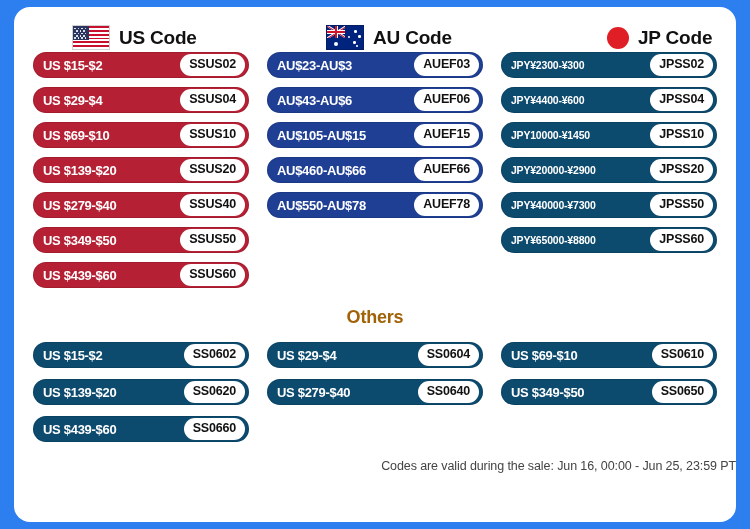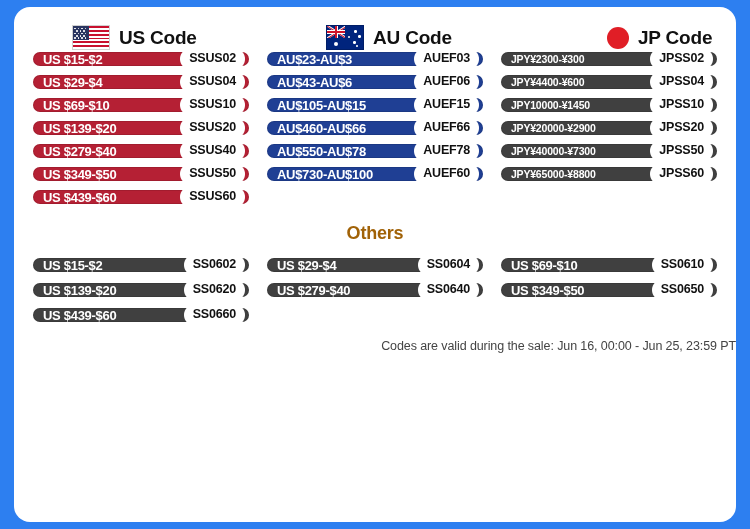--- a/index.html
+++ b/index.html
@@ -135,29 +135,29 @@
     padding: 0 9px;
     box-sizing: border-box;
   }
 
   
   .pill {
     position: relative;
     display: flex;
     align-items: center;
     justify-content: space-between;
-    height: 14px;
+    height: 26px;
     border-radius: 14px;
     margin-bottom: 9px;
     padding: 0 4px 0 10px;
     box-sizing: border-box;
   }
   .pill.red   { background: #b52034; box-shadow: inset 0 0 0 1px rgba(0,0,0,0.10); }
   .pill.blue  { background: #1f3f94; box-shadow: inset 0 0 0 1px rgba(0,0,0,0.10); }
-  .pill.red-bright { background: #404040; box-shadow: inset 0 0 0 1px rgba(0,0,0,0.10); }
+  .pill.red-bright { background: #0c4a6e; box-shadow: inset 0 0 0 1px rgba(0,0,0,0.10); }
   .pill-label {
     color: #ffffff;
     font-weight: 700;
     font-size: 13px;
     letter-spacing: -0.3px;
     white-space: nowrap;
   }
   .pill-label.small {
     font-size: 10.5px;
     letter-spacing: -0.2px;
@@ -321,24 +321,20 @@
             <span class="pill-code">AUEF15</span>
           </div>
         <div class="pill blue">
             <span class="pill-label">AU$460-AU$66</span>
             <span class="pill-code">AUEF66</span>
           </div>
         <div class="pill blue">
             <span class="pill-label">AU$550-AU$78</span>
             <span class="pill-code">AUEF78</span>
           </div>
-        <div class="pill blue">
-            <span class="pill-label">AU$730-AU$100</span>
-            <span class="pill-code">AUEF60</span>
-          </div>
       </div>
 
       <div class="column">
         <div class="pill red-bright">
             <span class="pill-label small">JPY¥2300-¥300</span>
             <span class="pill-code">JPSS02</span>
           </div>
         <div class="pill red-bright">
             <span class="pill-label small">JPY¥4400-¥600</span>
             <span class="pill-code">JPSS04</span>

